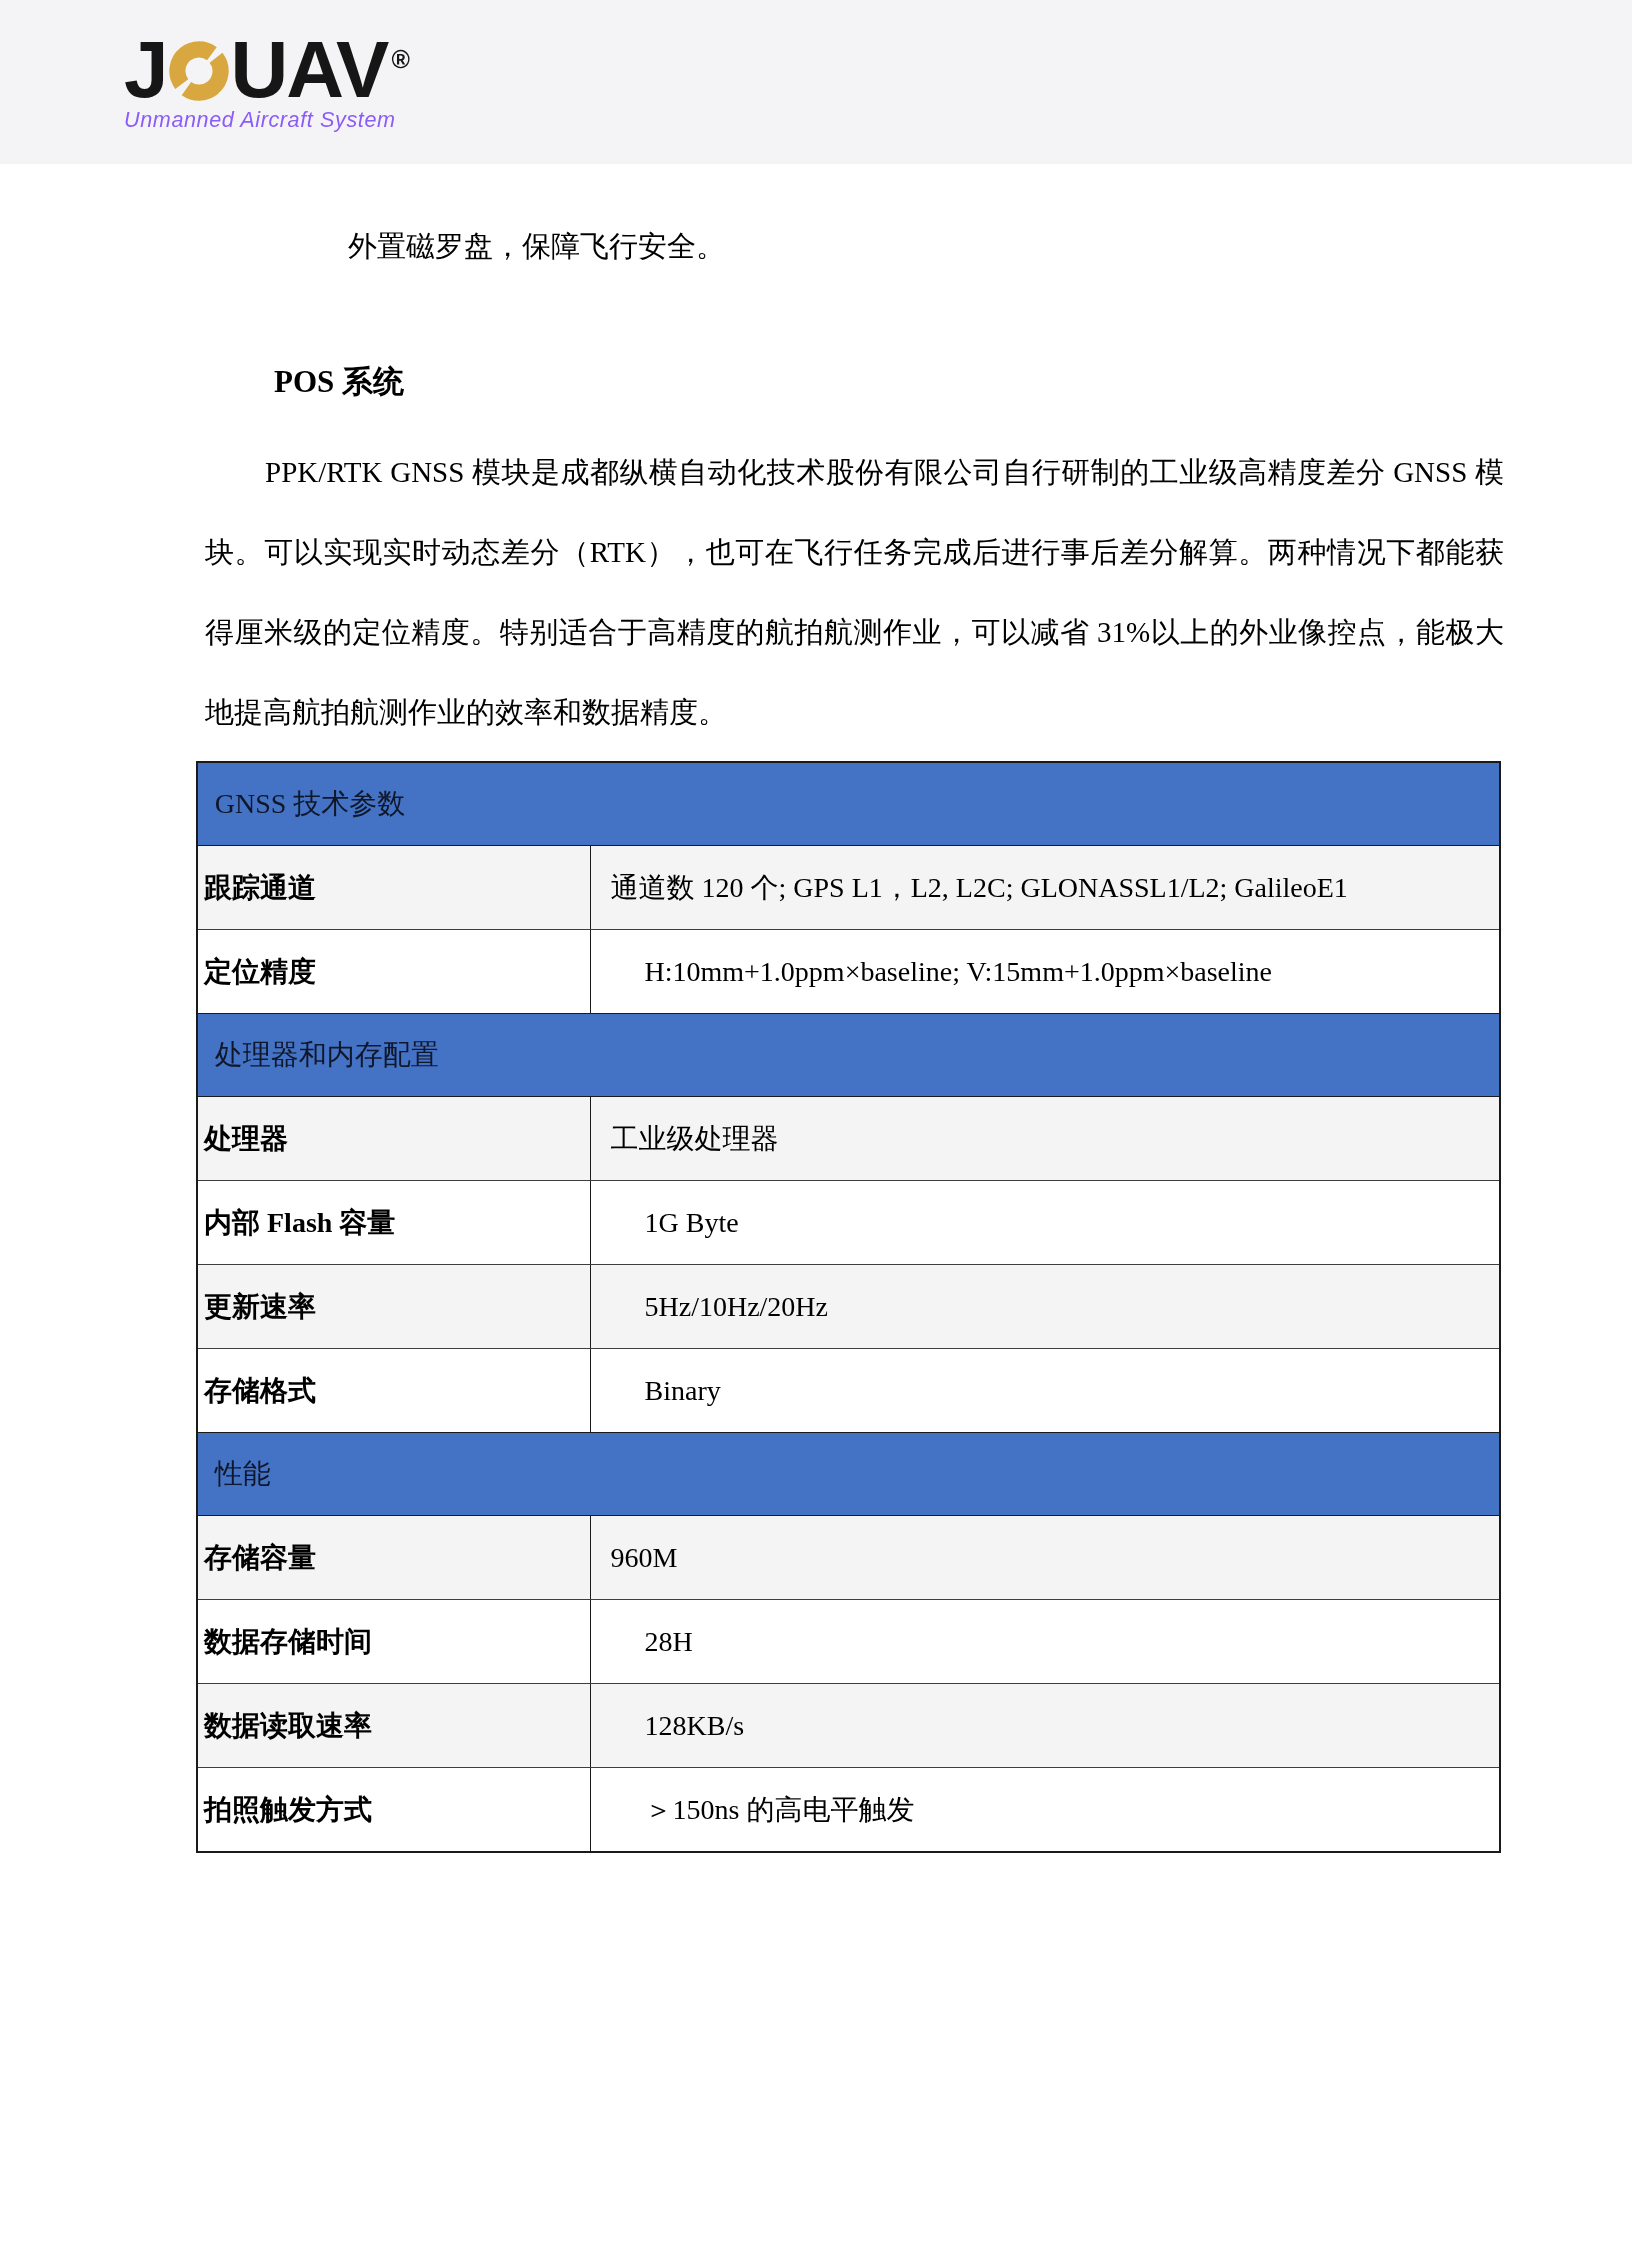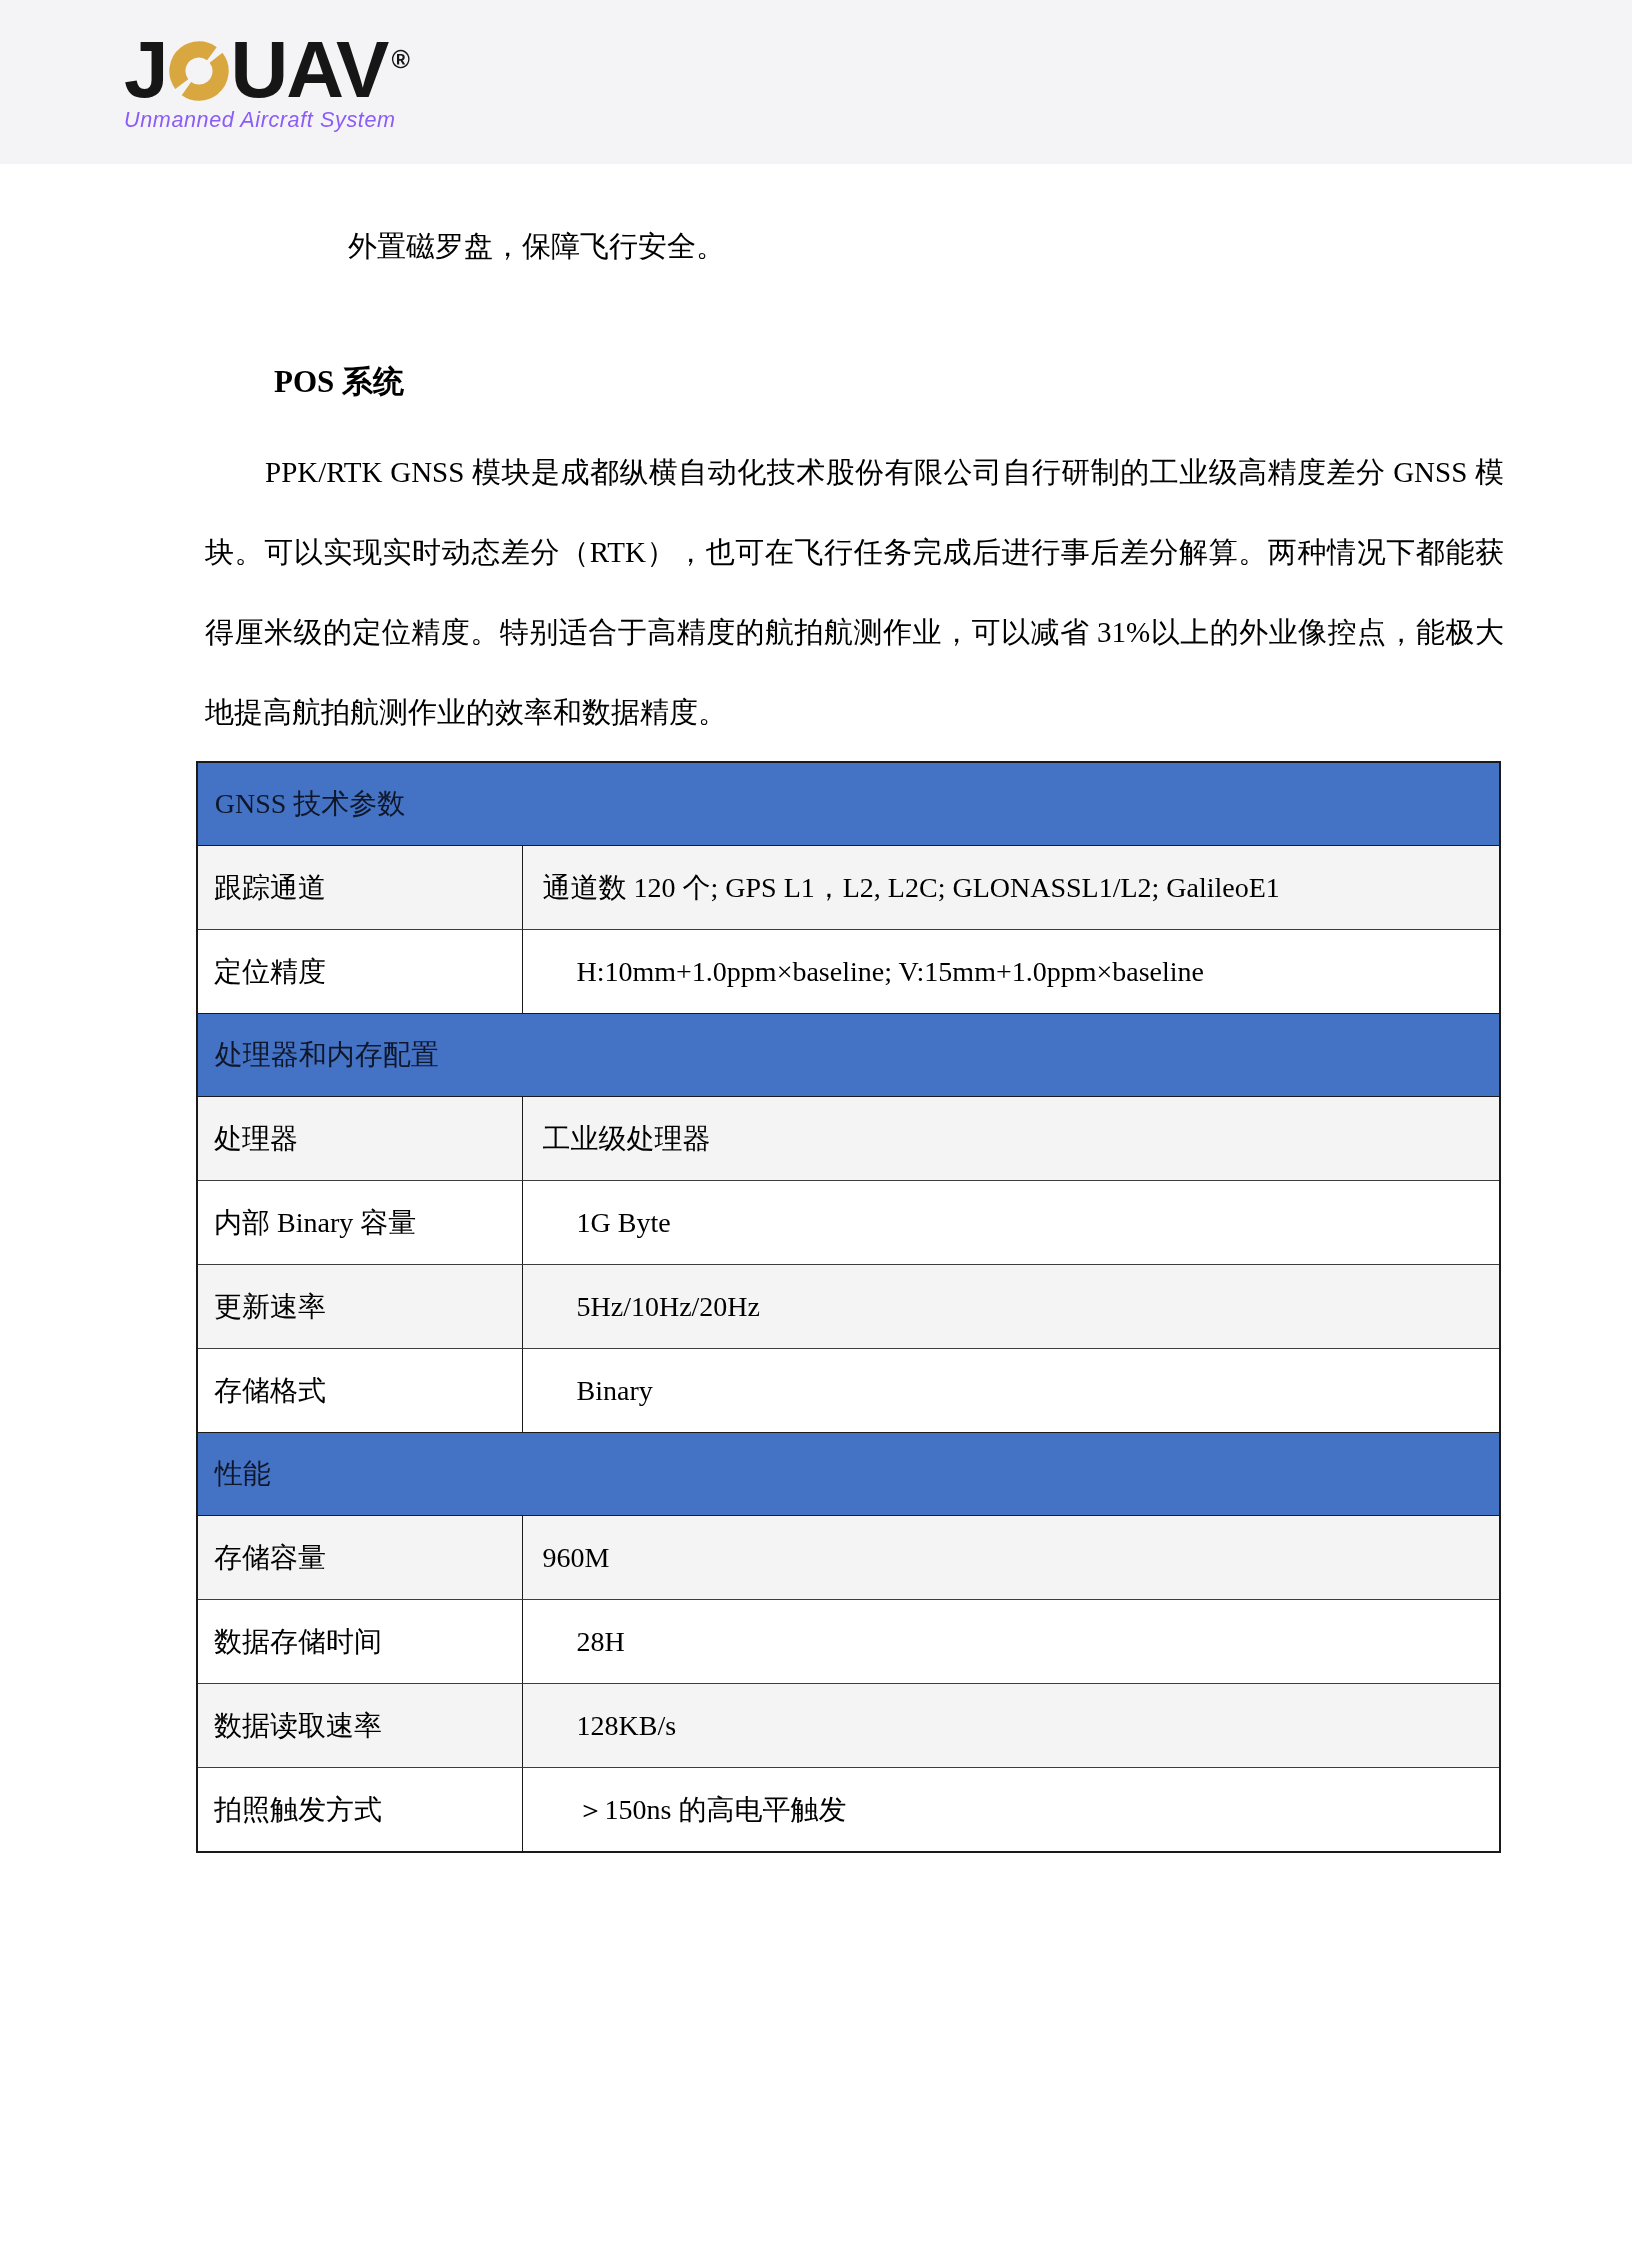--- a/index.html
+++ b/index.html
@@ -86,25 +86,26 @@
     display: flex; align-items: center;
     padding-left: 16.7px;
     border-top: 1.4px solid #1a1a1a;
     border-bottom: 1.4px solid #1a1a1a;
   }
   .thead:first-child { border-top: none; }
   .trow { display: flex; height: 83px; }
   .trow.banded { background: var(--band-row, #f4f4f4); }
   .trow + .trow { border-top: 1.4px solid #3d3d3d; gap: 34px; }
   .tlabel {
-    width: 325px;
+    width: 393px;
     box-sizing: border-box;
     border-right: 1.4px solid #1a1a1a;
     display: flex; align-items: center;
-    padding-left: 16px;
+    padding-left: 6px;
+    font-weight: bold;
   }
   .tvalue {
     flex: 1;
     display: flex; align-items: center;
     padding-left: 19.5px;
     padding-right: 7px;
   }
 </style>
 </head>
 <body>
@@ -137,21 +138,21 @@
         <div class="trow">
           <div class="tlabel">定位精度</div>
           <div class="tvalue">H:10mm+1.0ppm×baseline; V:15mm+1.0ppm×baseline</div>
         </div>
         <div class="thead">处理器和内存配置</div>
         <div class="trow banded">
           <div class="tlabel">处理器</div>
           <div class="tvalue">工业级处理器</div>
         </div>
         <div class="trow">
-          <div class="tlabel">内部 Binary 容量</div>
+          <div class="tlabel">内部 Flash 容量</div>
           <div class="tvalue">1G Byte</div>
         </div>
         <div class="trow banded">
           <div class="tlabel">更新速率</div>
           <div class="tvalue">5Hz/10Hz/20Hz</div>
         </div>
         <div class="trow">
           <div class="tlabel">存储格式</div>
           <div class="tvalue">Binary</div>
         </div>

